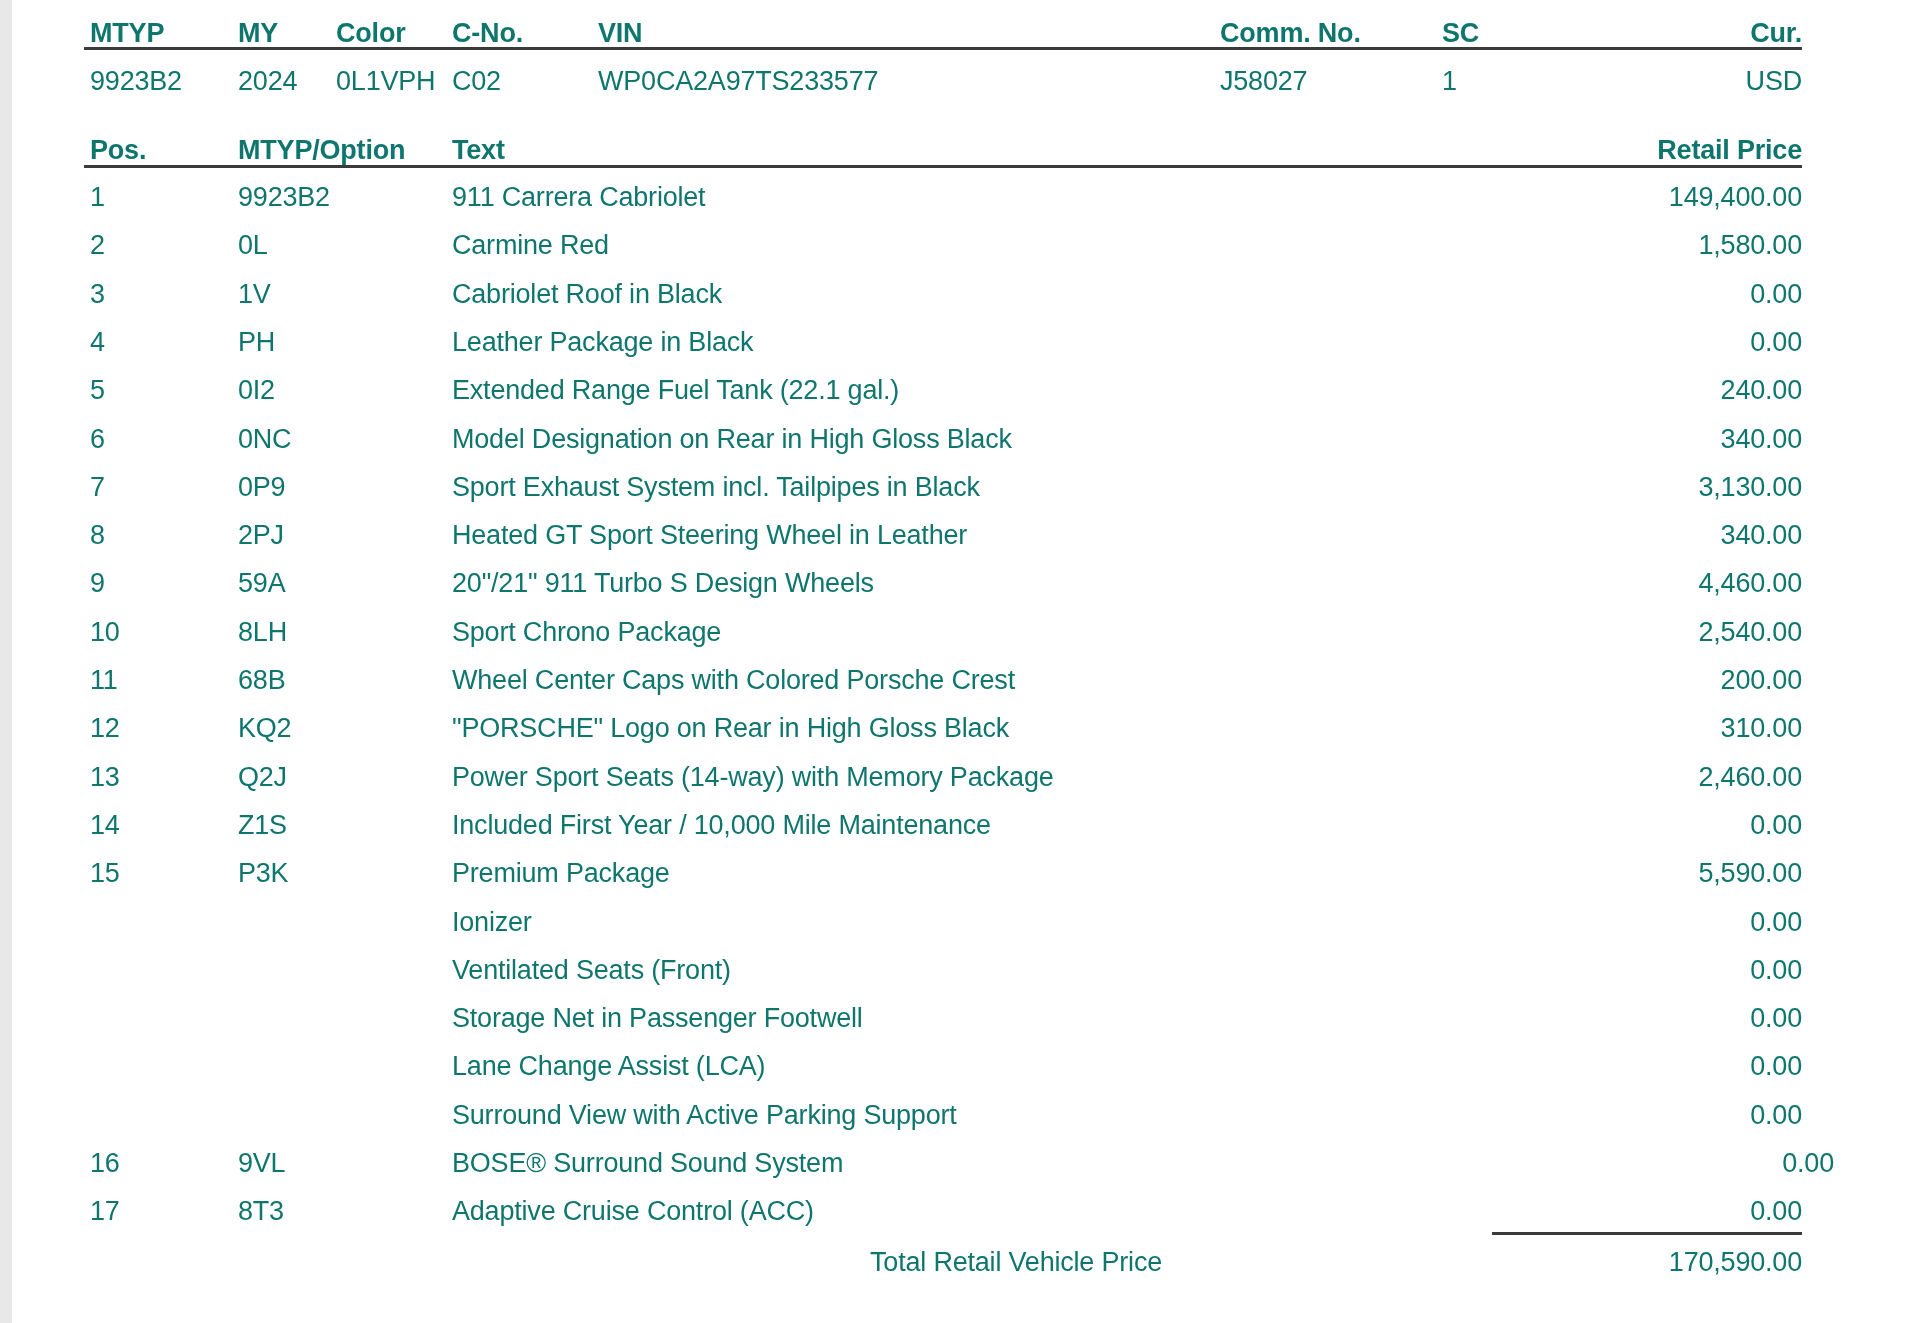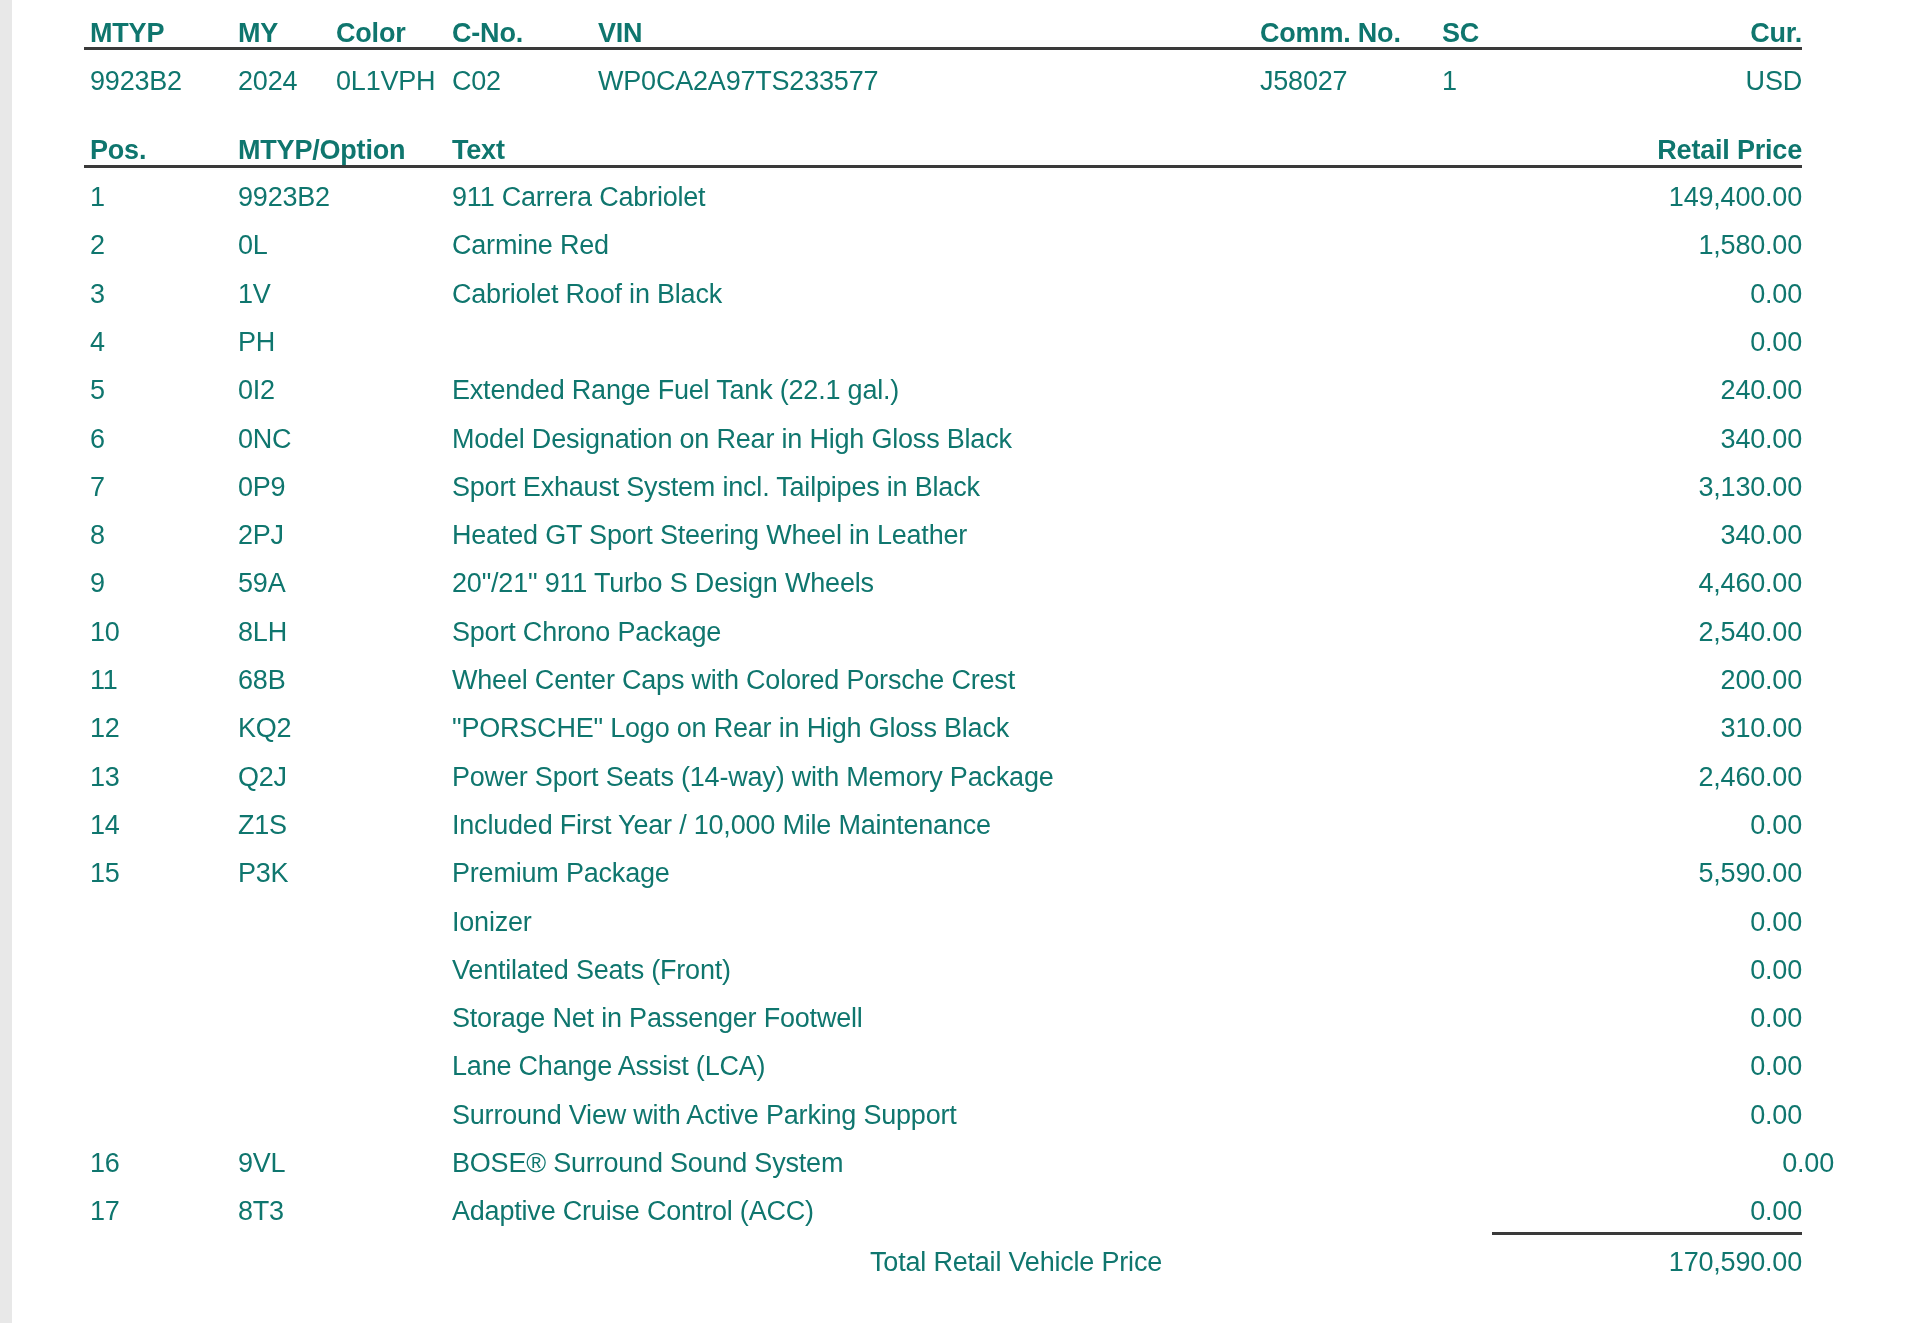--- a/index.html
+++ b/index.html
@@ -34,21 +34,21 @@
     line-height: 48px;
     white-space: nowrap;
   }
   .bold { font-weight: bold; }
   
   .c-pos   { left: 78px; }
   .c-my    { left: 226px; }
   .c-color { left: 324px; }
   .c-cno   { left: 440px; }
   .c-vin   { left: 586px; }
-  .c-comm  { left: 1248px; }
+  .c-comm  { left: 1208px; }
   .c-sc    { left: 1430px; }
   .c-price { right: 130px; text-align: center; }
   .c-total-label { right: 770px; text-align: right; }
   .rule {
     position: absolute;
     background: #3a3a3a;
     height: 3px;
   }
   .rule-full  { left: 72px;   width: 1718px; }
   .rule-total { left: 1480px; width: 310px;  }
@@ -106,20 +106,21 @@
       </div>
       <div class="line" style="top: 269.6px;">
         <span class="cell c-pos">3</span>
         <span class="cell c-my">1V</span>
         <span class="cell c-cno">Cabriolet Roof in Black</span>
         <span class="cell c-price">0.00</span>
       </div>
       <div class="line" style="top: 317.9px;">
         <span class="cell c-pos">4</span>
         <span class="cell c-my">PH</span>
+        <span class="cell c-cno">Leather Package in Black</span>
         <span class="cell c-price">0.00</span>
       </div>
       <div class="line" style="top: 366.2px;">
         <span class="cell c-pos">5</span>
         <span class="cell c-my">0I2</span>
         <span class="cell c-cno">Extended Range Fuel Tank (22.1 gal.)</span>
         <span class="cell c-price">240.00</span>
       </div>
       <div class="line" style="top: 414.5px;">
         <span class="cell c-pos">6</span>

